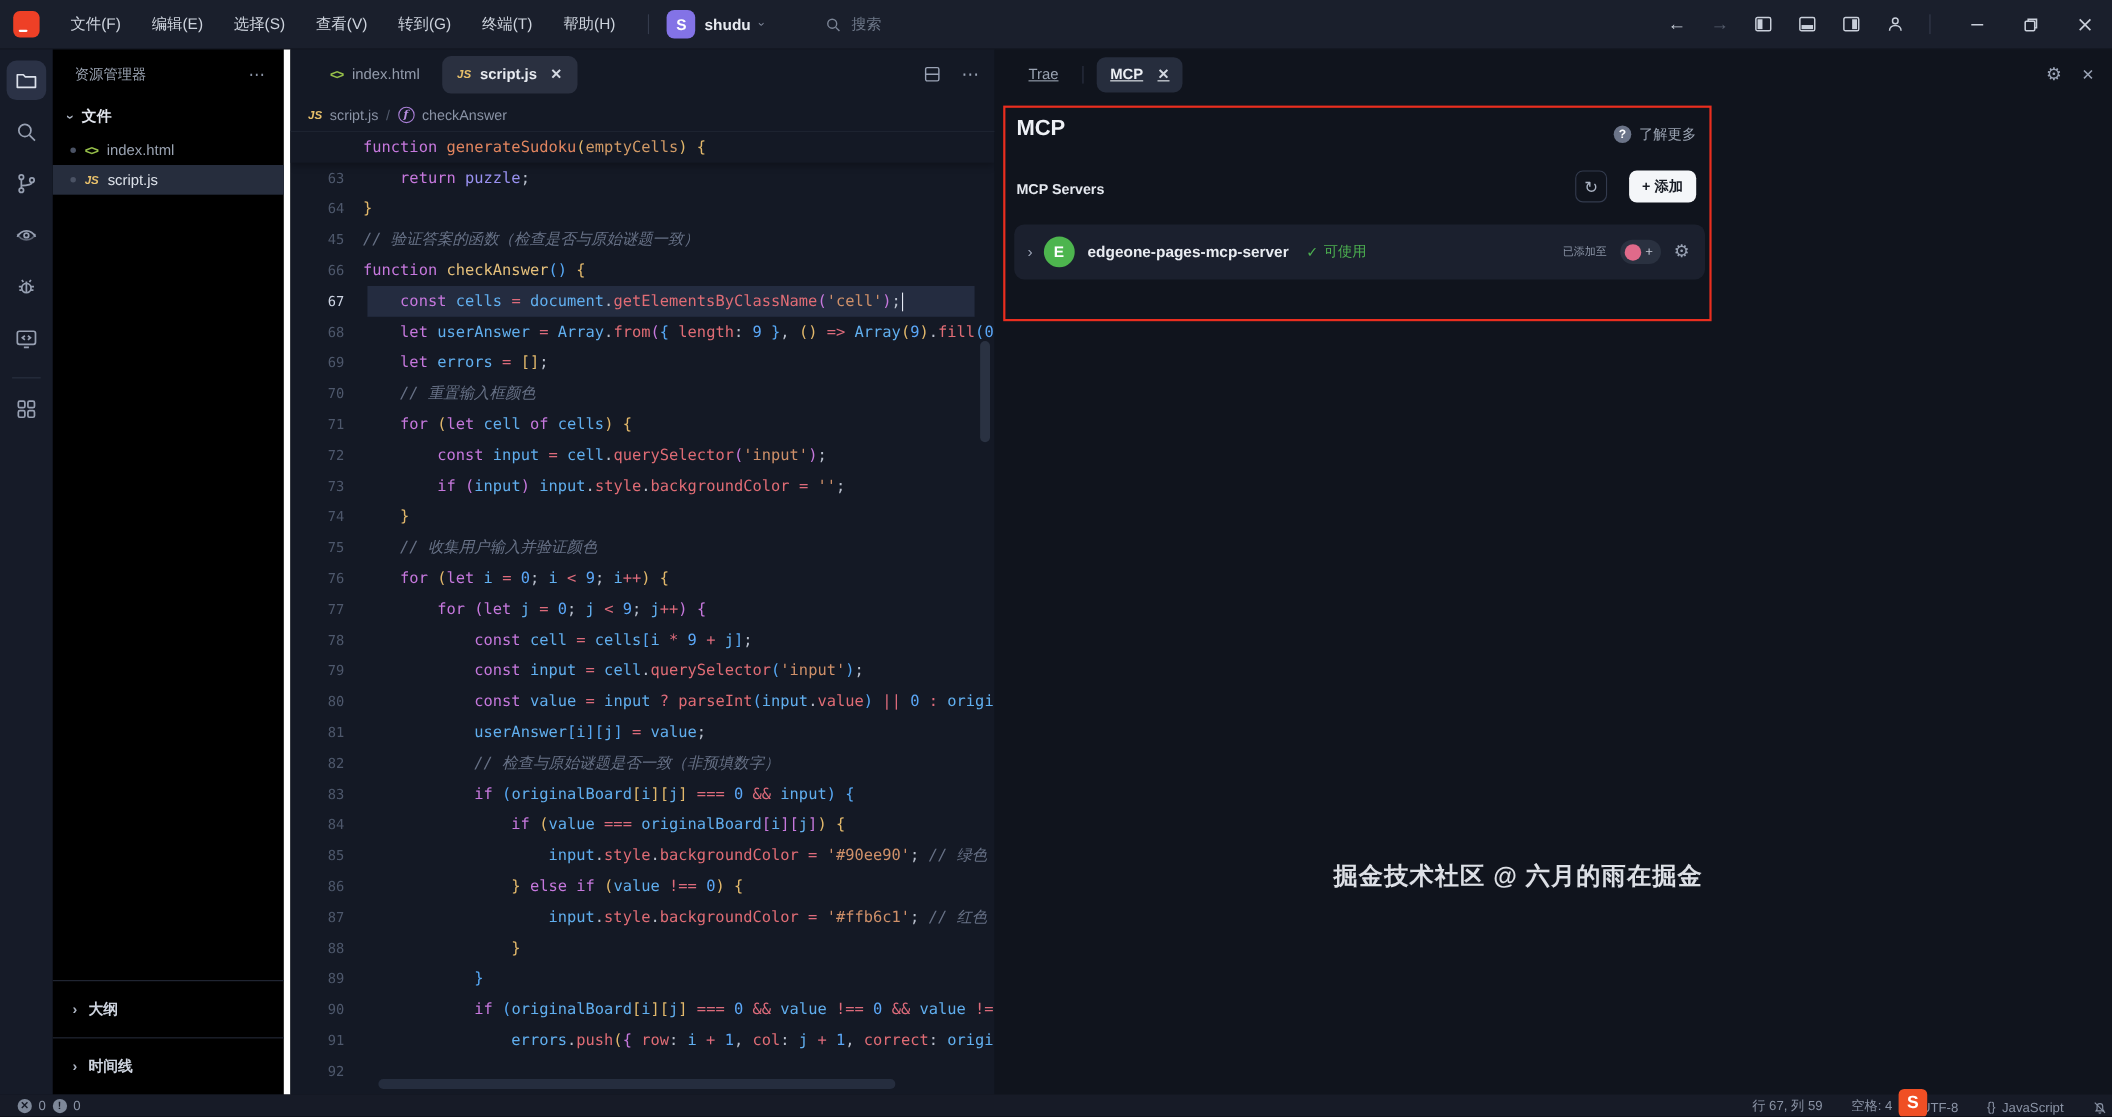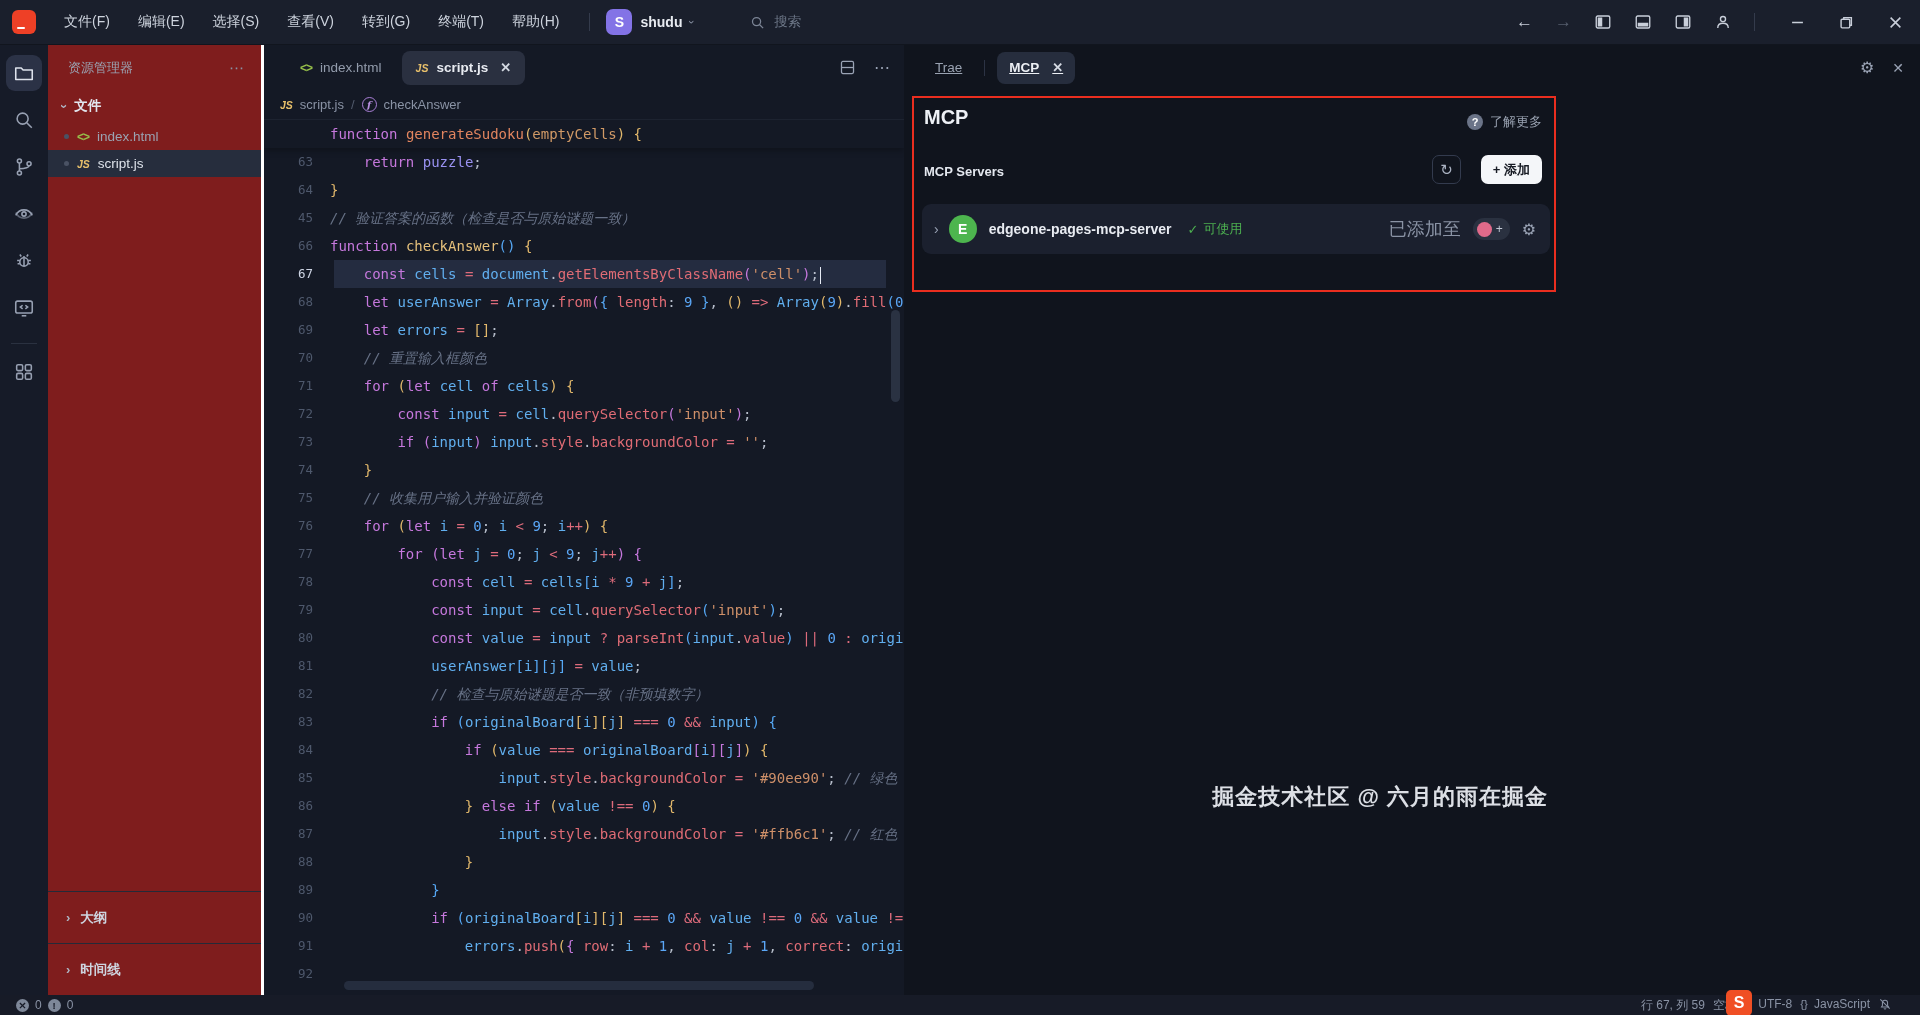--- a/index.html
+++ b/index.html
@@ -28,21 +28,21 @@
   .winsep { width:1px; height:18px; background:#343b4c; }
 
   
   .workbench { position:absolute; top:45px; bottom:20px; left:0; right:0; display:flex; }
 
   .activitybar { width:48px; background:#161b28; display:flex; flex-direction:column; align-items:center; padding-top:10px; }
   .act-item { width:36px; height:36px; border-radius:9px; display:flex; align-items:center; justify-content:center; margin-bottom:11px; }
   .act-item.active { background:#2b3246; }
   .act-sep { width:26px; height:1px; background:#2a3140; margin:6px 0 10px; }
 
-  .sidebar { width:216px; background:#7f1d1d; border-right:3px solid #ffffff; position:relative; }
+  .sidebar { width:216px; background:#000000; border-right:6px solid #ffffff; position:relative; }
   .sb-header { display:flex; align-items:center; justify-content:space-between; padding:14px 16px 10px 20px; }
   .sb-title { font-size:13px; color:#9aa3b2; }
   .sb-more { color:#8a93a5; font-size:15px; letter-spacing:1px; }
   .sb-section { display:flex; align-items:center; gap:8px; padding:10px 12px 8px 14px; font-size:13.5px; font-weight:bold; color:#e2e6ee; }
   .sb-chevron { font-size:13px; color:#aeb6c4; display:inline-block; transform:rotate(90deg); }
   .file-row { display:flex; align-items:center; gap:8px; height:27px; padding-left:16px; font-size:13.5px; color:#9aa3b2; }
   .file-row.selected { background:#262d3d; color:#dde2ea; }
   .file-dot { width:5px; height:5px; border-radius:50%; background:#4a5264; }
   .html-glyph { color:#97c04a; font-weight:bold; font-size:12px; letter-spacing:-1px; }
   .js-glyph { color:#e8c06b; font-weight:bold; font-size:10.5px; font-style:italic; }
@@ -105,33 +105,33 @@
   .add-btn { position:absolute; right:12px; top:57px; height:29px; padding:0 12px; background:#f4f6f9; border-radius:7px;
              color:#171b24; font-size:13px; font-weight:bold; display:flex; align-items:center; }
   .server-card { position:absolute; left:8px; top:106px; width:628px; height:50px; background:#1b202e; border-radius:9px;
                  display:flex; align-items:center; padding:0 14px 0 12px; }
   .srv-chevron { color:#9aa3b5; font-size:14px; margin-right:10px; }
   .srv-avatar { width:28px; height:28px; border-radius:50%; background:#4db54e; color:#fff; font-weight:bold; font-size:14px;
                 display:flex; align-items:center; justify-content:center; margin-right:12px; }
   .srv-name { font-size:14px; font-weight:bold; color:#e8ebf1; margin-right:16px; }
   .srv-status { display:flex; align-items:center; gap:5px; color:#4caf50; font-size:13px; }
   .srv-right { margin-left:auto; display:flex; align-items:center; gap:12px; }
-  .added-label { font-size:18px; color:#8a93a5; }
+  .added-label { font-size:10px; color:#8a93a5; }
   .avatar-pill { height:22px; border-radius:11px; background:#2a3140; display:flex; align-items:center; gap:4px; padding:0 7px 0 4px; }
   .mini-avatar { width:15px; height:15px; border-radius:50%; background:#e06a8a; }
   .pill-plus { color:#c3c9d5; font-size:12px; }
   .srv-gear { color:#9aa3b5; font-size:16px; }
 
   
   .statusbar { position:absolute; left:0; right:0; bottom:0; height:20px; background:#171b27;
                display:flex; align-items:center; font-size:12px; color:#8a93a5; }
   .sb-left { display:flex; align-items:center; gap:6px; padding-left:16px; }
   .stat-circle { width:13px; height:13px; border-radius:50%; background:#7e8899; color:#171b27; font-size:9.5px; font-weight:bold;
                  display:flex; align-items:center; justify-content:center; }
-  .sb-right { margin-left:auto; display:flex; align-items:flex-start; gap:8px; padding-right:28px; position:relative; }
+  .sb-right { margin-left:auto; display:flex; align-items:flex-end; gap:26px; padding-right:4px; position:relative; }
   .lang-item { display:flex; align-items:center; gap:6px; }
   .brace-glyph { font-size:11.5px; color:#8a93a5; }
 
   
   .watermark { position:absolute; top:782px; right:372px; font-size:22px; font-weight:bold;
                color:rgba(238,241,246,0.92); letter-spacing:1px; z-index:5; }
   .wm-logo { position:absolute; right:168px; top:-7px; width:26px; height:26px; border-radius:5px; background:#f04f24;
              color:#fff; font-weight:bold; font-size:16px; display:flex; align-items:center; justify-content:center; z-index:6; }
 
   svg { display:block; }

